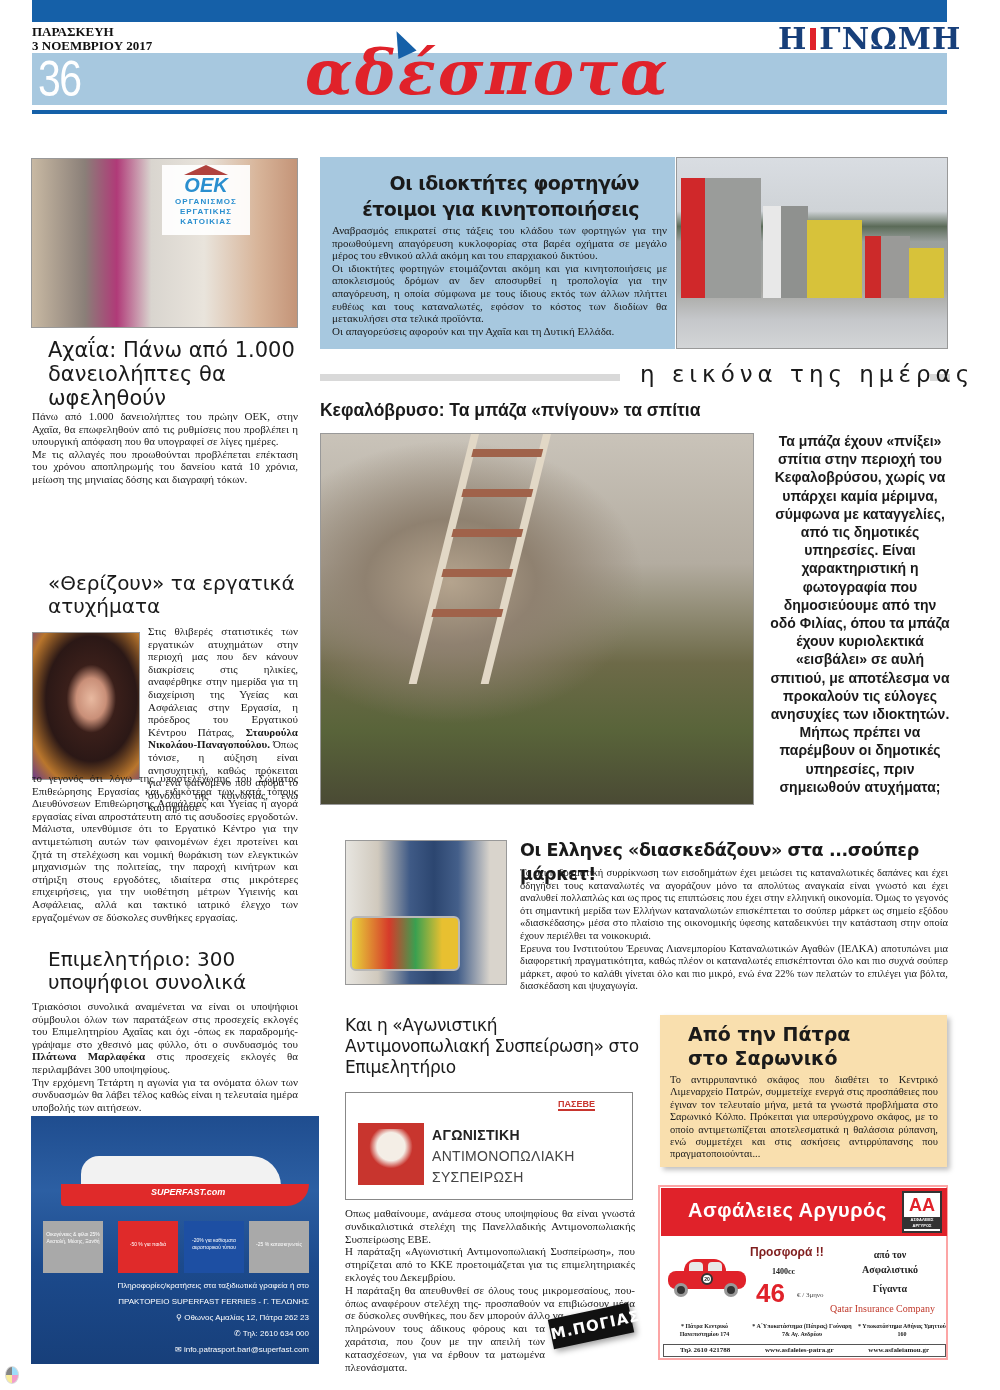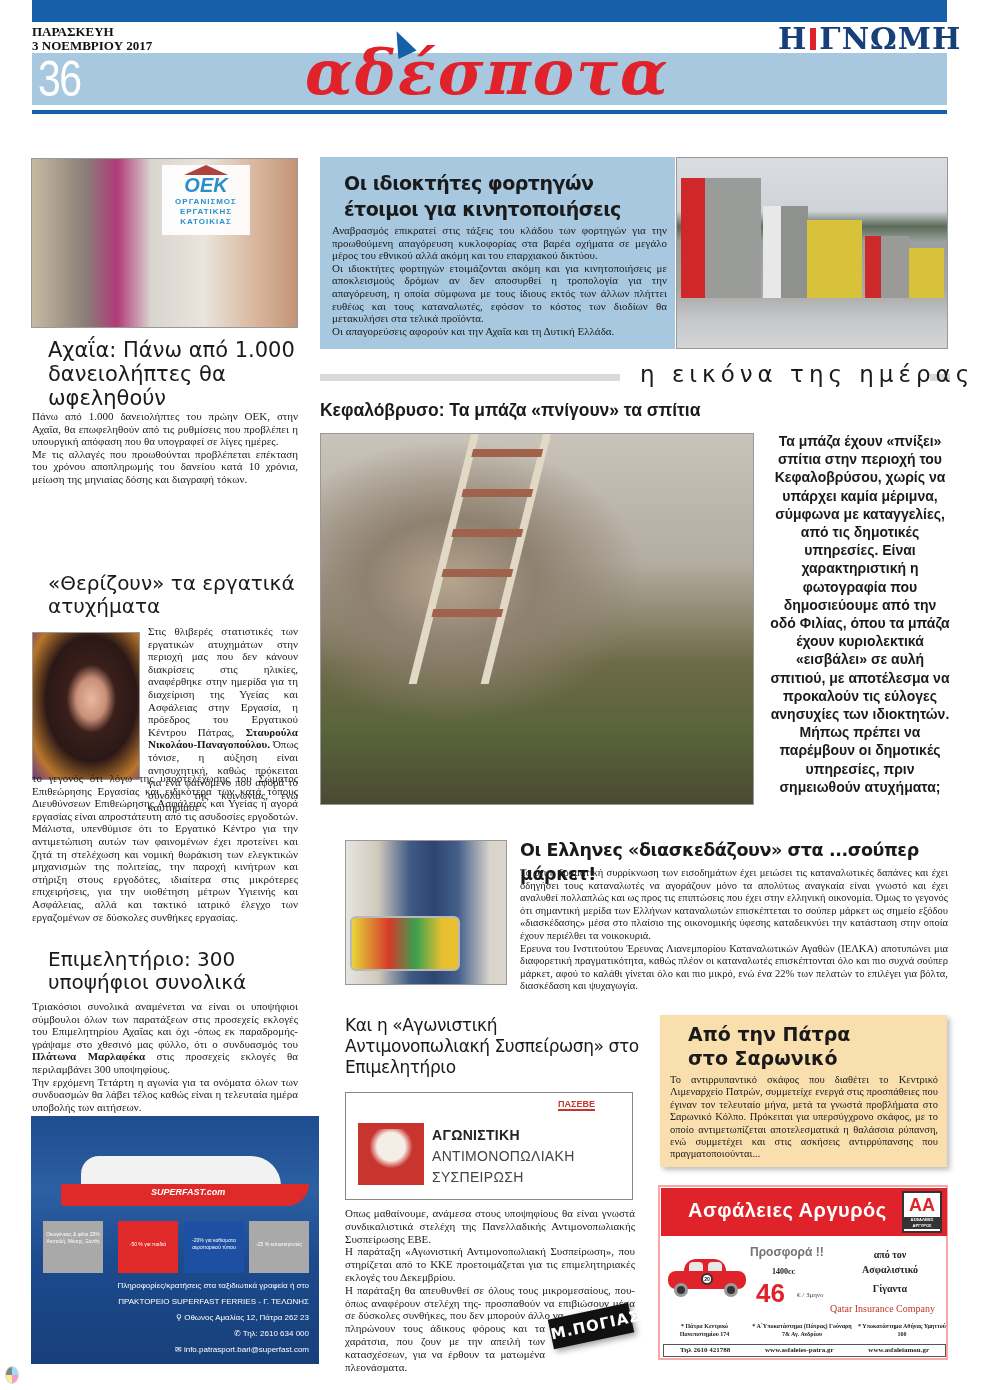--- a/index.html
+++ b/index.html
@@ -38,21 +38,21 @@
   .t-epim { left: 32px; top: 1000px; width: 266px; }
 
   .ad-ferry { left: 31px; top: 1116px; width: 288px; height: 248px; background: linear-gradient(180deg, #1f4d8f 0%, #2c5fa3 30%, #1c4a8c 60%, #173f7a 100%); color: #fff; font-family: "Liberation Sans", sans-serif; }
   .ferry-hull { position:absolute; left: 30px; top: 68px; width: 248px; height: 22px; background: #e02a2a; border-radius: 0 0 40px 6px; }
   .ferry-top { position:absolute; left: 50px; top: 40px; width: 200px; height: 30px; background: #f2f2f2; border-radius: 18px 30px 0 0; }
   .ferry-brand { position:absolute; left: 120px; top: 71px; font-size: 9px; font-weight: bold; font-style: italic; color: #fff; }
   .ferry-box { position:absolute; top: 105px; width: 60px; height: 52px; font-size: 5px; line-height: 7px; text-align:center; padding: 10px 3px; color:#fff; }
   .ferry-info { position:absolute; right: 10px; font-size: 8px; line-height: 10px; text-align: right; }
 
   .feat-box { left: 320px; top: 157px; width: 355px; height: 192px; background: #a7c8df; }
-  .h-trucks { left: 320px; top: 170px; width: 319px; text-align: left; font-family: "DejaVu Sans", sans-serif; font-weight: bold; font-size: 19px; line-height: 26px; letter-spacing: -0.5px; padding-left: 24px; }
+  .h-trucks { left: 320px; top: 170px; width: 319px; text-align: right; font-family: "DejaVu Sans", sans-serif; font-weight: bold; font-size: 19px; line-height: 26px; letter-spacing: -0.5px; padding-left: 24px; }
   .t-trucks { left: 332px; top: 224px; width: 335px; }
   .ph-trucks { left: 676px; top: 157px; width: 272px; height: 192px; background: linear-gradient(180deg, #d9dde2 0%, #cfd3d7 28%, #5b6b58 36%, #9aa09e 44%, #a8a8a4 70%, #c5c7ca 85%, #d3d5d7 100%); }
   .truck { position:absolute; bottom: 50px; }
 
   .eikona-bar { left: 320px; top: 374px; width: 300px; height: 7px; background: #d9d9d9; }
   .eikona-bar2 { left: 930px; top: 374px; width: 20px; height: 7px; background: #d9d9d9; }
   .eikona { left: 640px; top: 360px; font-family: "DejaVu Sans", sans-serif; font-size: 23px; line-height: 28px; letter-spacing: 5px; color: #1a1a1a; }
   .h-kefalo { left: 320px; top: 398px; font-family: "Liberation Sans", sans-serif; font-weight: bold; font-size: 19px; line-height: 24px; transform: scaleX(0.92); transform-origin: left; }
   .ph-kefalo { left: 320px; top: 433px; width: 434px; height: 372px; background: radial-gradient(ellipse at 30% 40%, #b5a48e 0%, #8f8170 20%, transparent 45%), linear-gradient(180deg, #c9c3b9 0%, #b3aca0 35%, #6d6a48 62%, #59643a 80%, #4a4a34 100%); }
   .ladder { position:absolute; left: 150px; top: 0; width: 80px; height: 250px; transform: skewX(-14deg); transform-origin: top; }
@@ -85,21 +85,21 @@
   .asf-title { position:absolute; left: 28px; top: 10px; font-family: "Liberation Sans", sans-serif; font-weight: bold; font-size: 20px; line-height: 26px; color:#fff; letter-spacing: 0.5px; }
   .asf-logo { position:absolute; left: 242px; top: 4px; width: 40px; height: 42px; background:#fff; border: 2px solid #333; text-align:center; font-family:"Liberation Sans", sans-serif; font-weight:bold; }
   .asf-logo .aa { font-size: 18px; line-height: 24px; color:#e0222a; }
   .asf-logo .sub { background:#333; color:#fff; font-size: 4px; line-height: 6px; }
   .asf-car { position:absolute; left: 8px; top: 70px; width: 78px; height: 40px; }
   .asf-car .body { position:absolute; left: 0; top: 14px; width: 78px; height: 18px; background:#e0222a; border-radius: 8px; }
   .asf-car .cab { position:absolute; left: 16px; top: 2px; width: 42px; height: 16px; background:#e0222a; border-radius: 12px 12px 0 0; }
   .asf-car .win { position:absolute; top: 5px; width: 14px; height: 9px; background:#e8e8e8; border-radius: 4px 4px 0 0; }
   .asf-car .wheel { position:absolute; top: 26px; width: 14px; height: 14px; background:#333; border: 3px solid #999; border-radius: 50%; }
   .asf-car .badge { position:absolute; left: 33px; top: 16px; width: 12px; height: 12px; background:#fff; border: 2px solid #333; border-radius:50%; font-size: 5px; line-height: 8px; text-align:center; font-family:"Liberation Sans",sans-serif; font-weight:bold; }
-  .asf-offer { position:absolute; left: 90px; top: 58px; font-family: "Liberation Sans", sans-serif; font-weight: bold; font-size: 12px; color: #737373; }
+  .asf-offer { position:absolute; left: 90px; top: 58px; font-family: "Liberation Sans", sans-serif; font-weight: bold; font-size: 12px; color: #7f1d1d; }
   .asf-cc { position:absolute; left: 112px; top: 80px; font-family: "Liberation Serif", serif; font-size: 8px; color:#222; font-weight: bold;}
   .asf-price { position:absolute; left: 96px; top: 92px; font-family: "Liberation Sans", sans-serif; font-weight: bold; font-size: 26px; line-height: 28px; color: #e0222a; }
   .asf-unit { position:absolute; left: 137px; top: 104px; font-family: "Liberation Serif", serif; font-size: 7px; color:#444; }
   .asf-right { position:absolute; left: 175px; top: 60px; width: 110px; text-align: center; font-family: "Liberation Serif", serif; font-weight: bold; font-size: 10px; line-height: 15px; color:#222; }
   .asf-qatar { position:absolute; left: 170px; top: 116px; width: 118px; font-family: "Liberation Serif", serif; font-size: 10px; color: #c0392b; }
   .asf-addr { position:absolute; top: 135px; font-family: "Liberation Serif", serif; font-size: 6px; line-height: 8px; font-weight: bold; color: #222; text-align:center; }
   .asf-foot { position:absolute; left: 3px; top: 157px; width: 283px; height: 13px; border: 1px solid #555; font-family: "Liberation Serif", serif; font-weight: bold; font-size: 7px; line-height: 11px; color:#222; display:flex; justify-content: space-between; padding: 0 16px; }
 
   .cmyk { left: 5px; top: 1366px; width: 14px; height: 18px; border: 1px solid #bbb; border-radius: 50%; background: conic-gradient(#4fc3f7 0 25%, #e84fa0 0 50%, #f5e04a 0 75%, #222 0 100%); opacity: 0.55; }
 </style>

